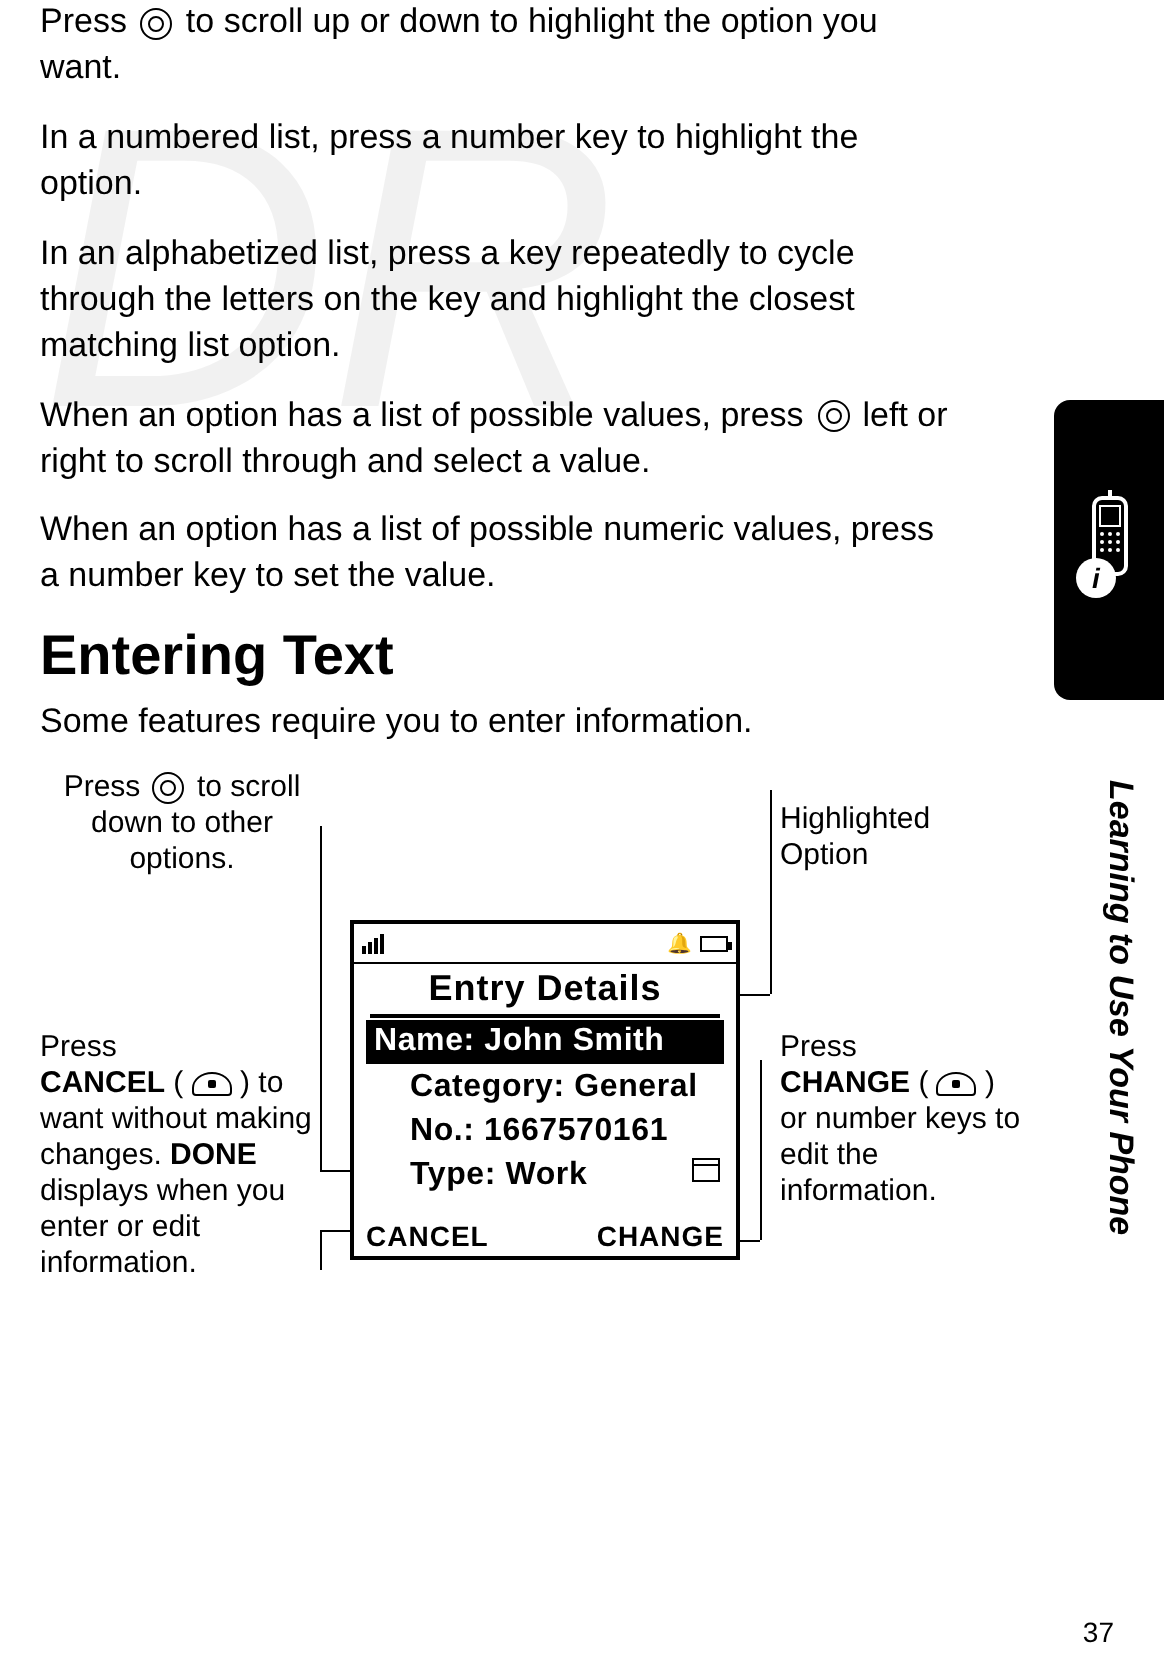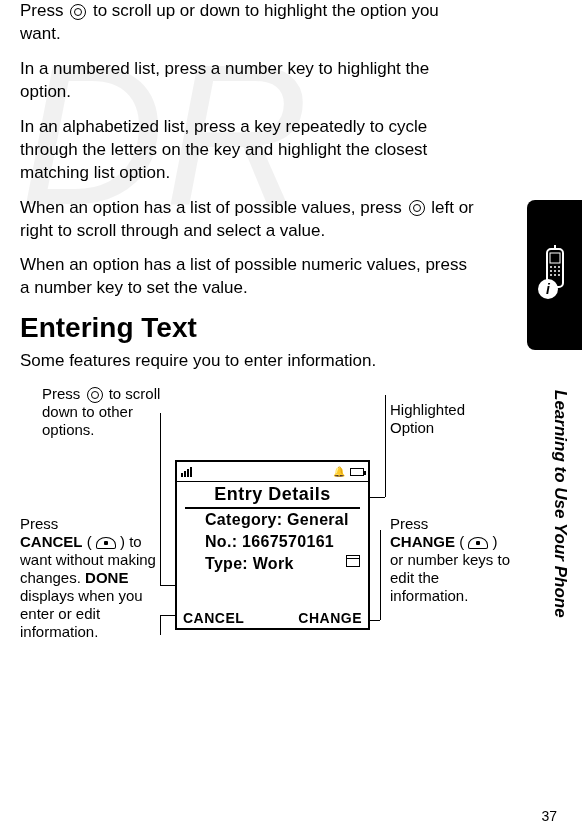--- a/index.html
+++ b/index.html
@@ -228,21 +228,21 @@
   </p>
 
   <p class="para">When an option has a list of possible numeric values, press a number key to set the value.</p>
 
   <h2 class="section">Entering Text</h2>
 
   <p class="para">Some features require you to enter information.</p>
 
   <div class="diagram">
 
-    <div class="callout" style="left:22px; top:0; width:130px; text-align:left;">
+    <div class="callout" style="left:6px; top:0; width:130px; text-align:center;">
       <span>Press </span>
       <span class="nav-icon"></span>
       <span> to scroll down to other options.</span>
     </div>
 
     <div class="callout" style="left:370px; top:16px; width:120px;">
       <span>Highlighted</span><br>
       <span>Option</span>
     </div>
 
@@ -285,20 +285,21 @@
             <span style="height:10px"></span>
         </span>
         <span style="display:flex; gap:4px; align-items:center;">
           <span style="font-size:10px;">🔔</span>
           <span style="width:14px;height:8px;border:1px solid #000;display:inline-block;position:relative;">
             <span style="position:absolute;right:-3px;top:2px;width:2px;height:4px;background:#000;"></span>
           </span>
         </span>
       </div>
       <div class="screen-title">Entry Details</div>
+      <div class="screen-row highlight">Name: John Smith</div>
       <div class="screen-row">Category: General</div>
       <div class="screen-row">No.: 1667570161</div>
       <div class="screen-row">
         <span>Type: Work</span>
         <span style="float:right;" class="calendar-icon"></span>
       </div>
       <div class="softkey-row">
         <span>CANCEL</span>
         <span>CHANGE</span>
       </div>

